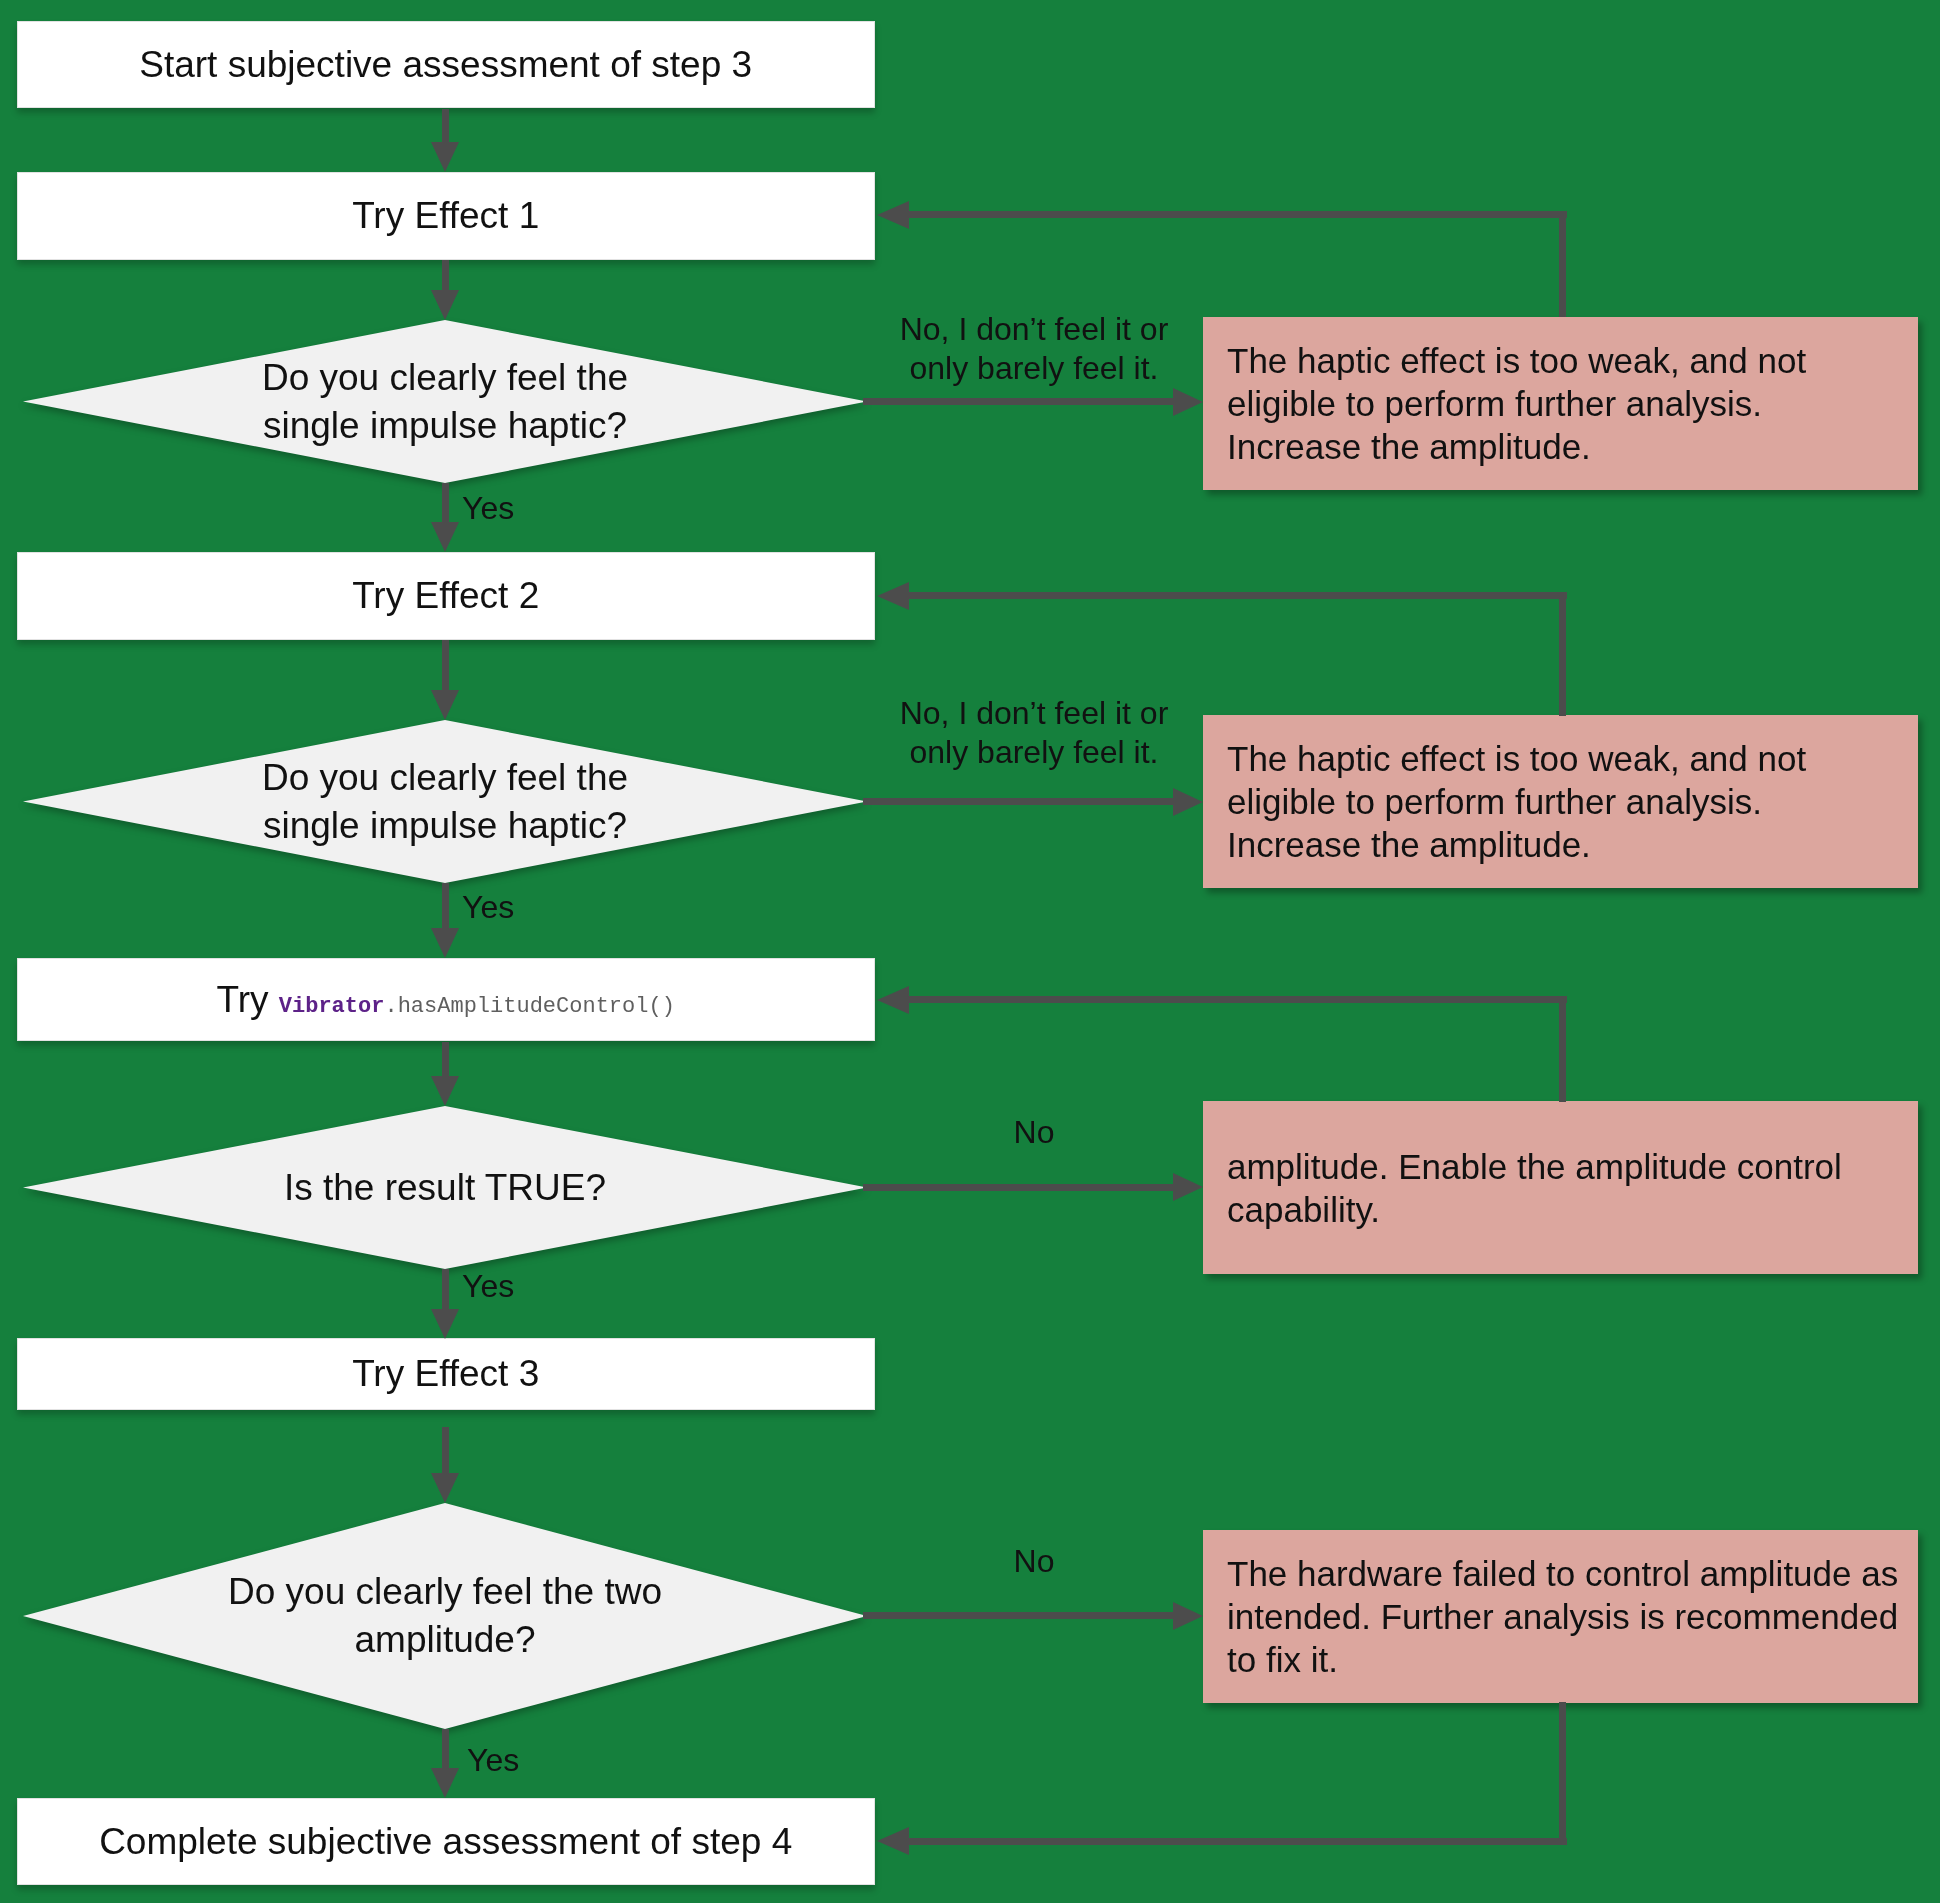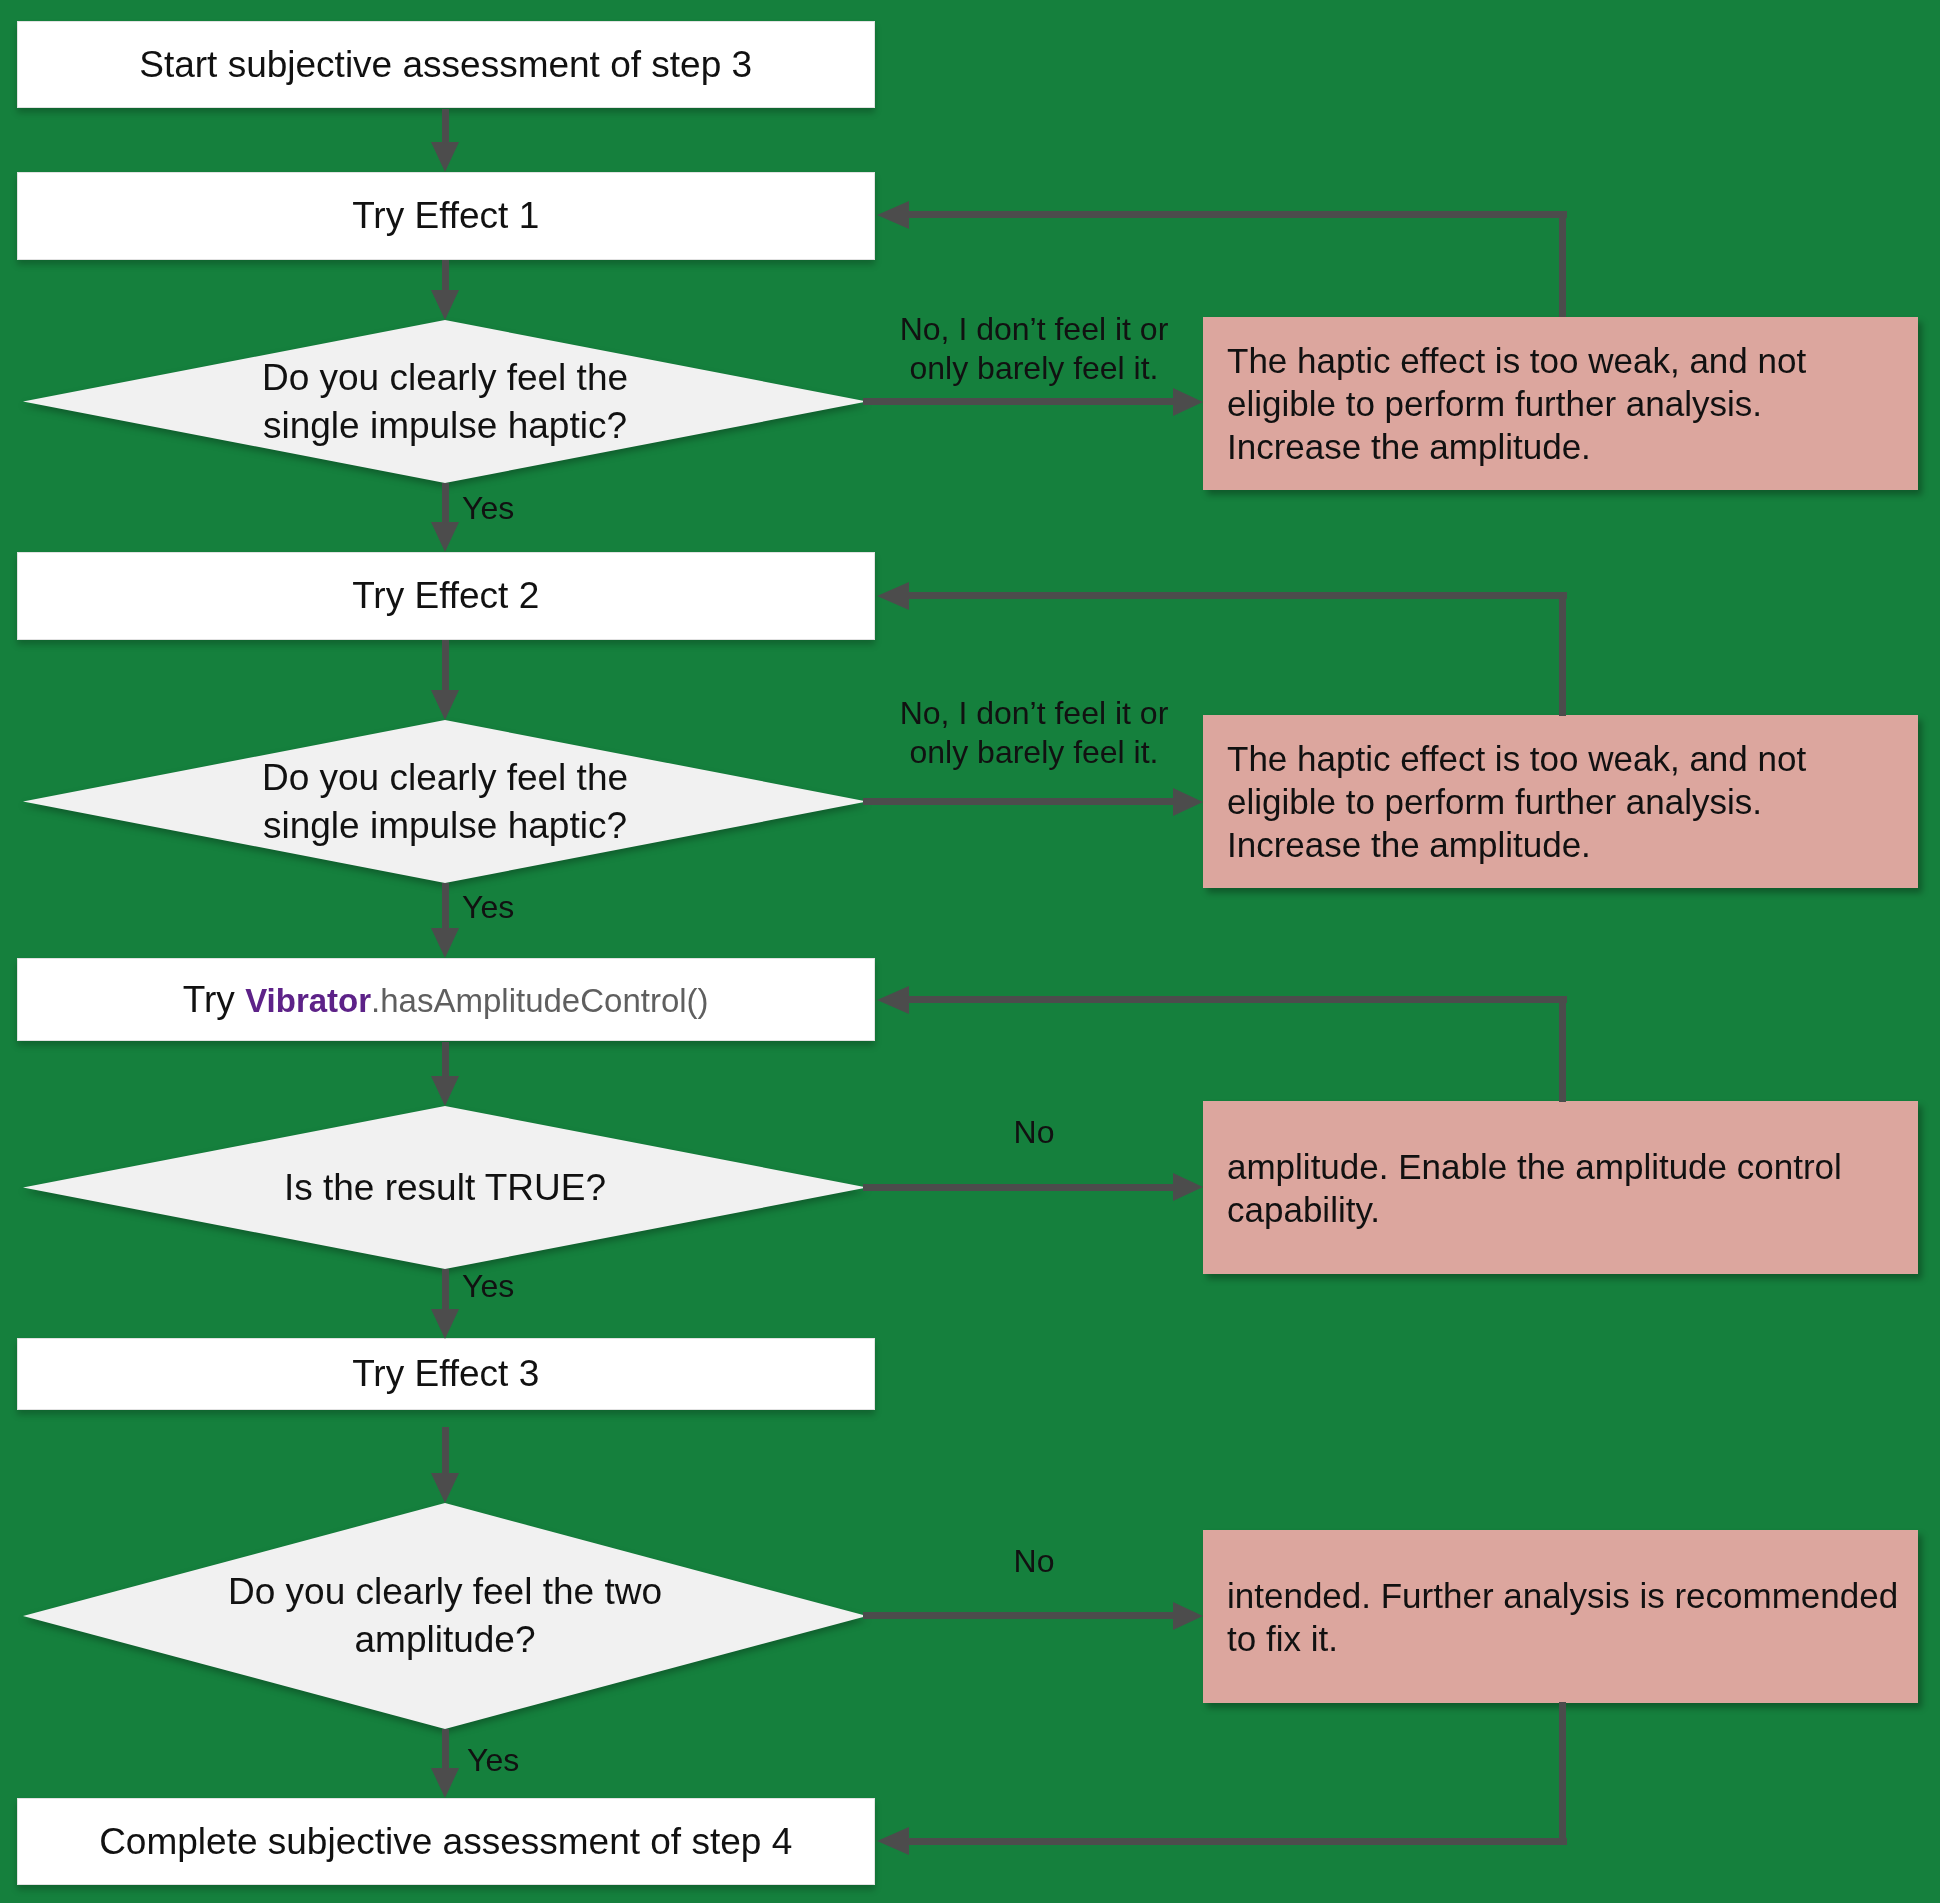--- a/index.html
+++ b/index.html
@@ -26,21 +26,21 @@
   .ah{position:absolute;width:0;height:0;}
   .ah.down{border-left:14px solid transparent;border-right:14px solid transparent;
            border-top:30px solid var(--connector);}
   .ah.rightw{border-top:14px solid transparent;border-bottom:14px solid transparent;
            border-left:30px solid var(--connector);}
   .ah.leftw{border-top:14px solid transparent;border-bottom:14px solid transparent;
            border-right:32px solid var(--connector);}
   .lbl{position:absolute;font-size:32px;line-height:39px;color:var(--text_color);text-align:center;}
   .lbl span{display:block;white-space:nowrap;}
   .codewrap{display:flex;align-items:baseline;}
-  .code{font-family:Liberation Sans, sans-serif;font-size:33px;}
+  .code{font-family:Liberation Mono, monospace;font-size:22px;}
   .code.cls{font-weight:bold;color:var(--code_class_color);}
   .code.mth{color:var(--code_method_color);}
 </style>
 </head>
 <body>
 
 <div id="stage">
 
   <div class="node" style="left:16.7px;top:21.3px;width:858px;height:87px">Start subjective assessment of step 3</div>
   <div class="node" style="left:16.7px;top:172px;width:858px;height:88px">Try Effect 1</div>
@@ -90,20 +90,21 @@
   <div class="alert" style="left:1203px;top:715px;width:715px;height:173px">
     <span>The haptic effect is too weak, and not</span>
     <span>eligible to perform further analysis.</span>
     <span>Increase the amplitude.</span>
   </div>
   <div class="alert" style="left:1203px;top:1101px;width:715px;height:173px">
     <span>amplitude. Enable the amplitude control</span>
     <span>capability.</span>
   </div>
   <div class="alert" style="left:1203px;top:1530px;width:715px;height:173px">
+    <span>The hardware failed to control amplitude as</span>
     <span>intended. Further analysis is recommended</span>
     <span>to fix it.</span>
   </div>
 
   <div class="vl" style="left:442px;top:109px;width:7.4px;height:33px"></div>
   <div class="ah down" style="left:431px;top:142px"></div>
 
   <div class="vl" style="left:442px;top:260px;width:7.4px;height:31px"></div>
   <div class="ah down" style="left:431px;top:290px"></div>
 

